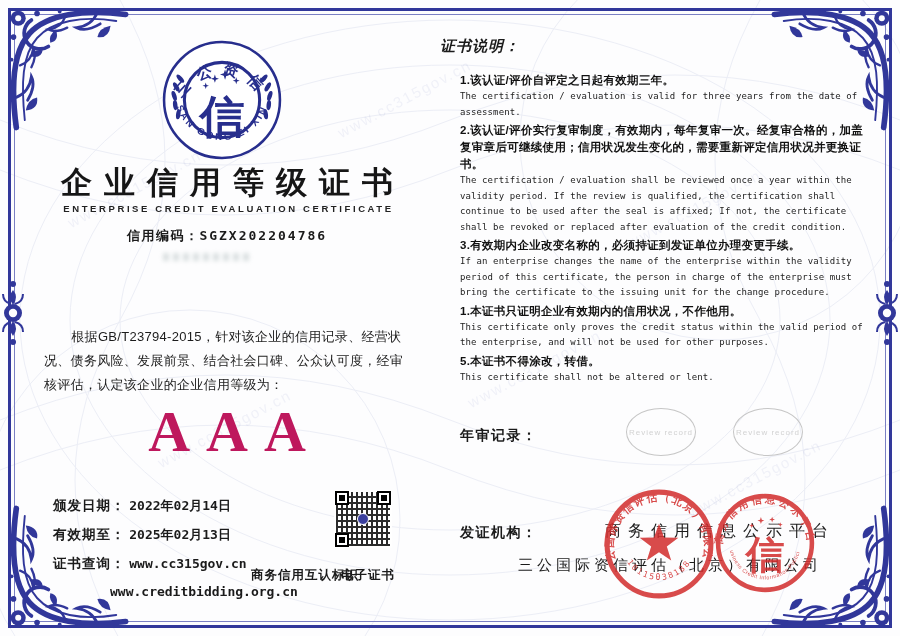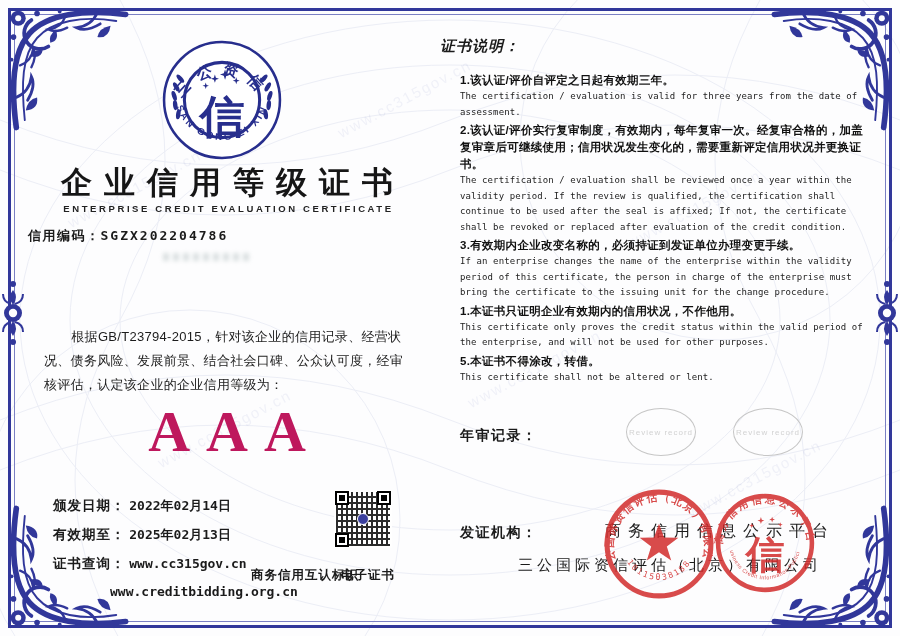--- a/index.html
+++ b/index.html
@@ -24,21 +24,21 @@
   .edge-orn{position:absolute;width:24px;height:70px;z-index:2;pointer-events:none;top:278px;}
   .edge-orn.left{left:1px;}
   .edge-orn.right{right:1px;transform:scaleX(-1);}
 
   
   .logo{position:absolute;left:161px;top:36px;width:122px;height:128px;z-index:3;}
   .title{position:absolute;left:28px;top:162px;width:398px;text-align:center;
          font-size:31px;font-weight:bold;letter-spacing:12px;padding-left:12px;color:#161616;z-index:3;}
   .subtitle{position:absolute;left:28px;top:203px;width:398px;text-align:center;
          font-size:9.5px;font-weight:bold;letter-spacing:2.6px;padding-left:3px;color:#222;z-index:3;}
-  .credit-line{position:absolute;left:28px;top:227px;width:398px;text-align:left;
+  .credit-line{position:absolute;left:28px;top:227px;width:398px;text-align:center;
          font-size:13px;font-weight:bold;letter-spacing:1.5px;z-index:3;}
   .credit-line .val{font-family:"DejaVu Sans Mono",monospace;letter-spacing:2px;}
   .redacted{position:absolute;left:163px;top:253px;width:86px;height:8px;z-index:3;opacity:.35;
          filter:blur(2px);background:repeating-linear-gradient(90deg,#9aa 0 6px,transparent 6px 10px);}
   .uscc{position:absolute;left:28px;top:296px;width:398px;text-align:center;
          font-size:14px;font-weight:bold;letter-spacing:1.2px;z-index:3;}
   .uscc .val{font-family:"DejaVu Sans Mono",monospace;letter-spacing:2px;}
   .statement{position:absolute;left:44px;top:325px;width:360px;font-size:13px;line-height:24px;
          letter-spacing:0.3px;text-indent:2.1em;color:#1c1c1c;z-index:3;}
   .grade{position:absolute;left:28px;top:398px;width:398px;text-align:center;z-index:3;

